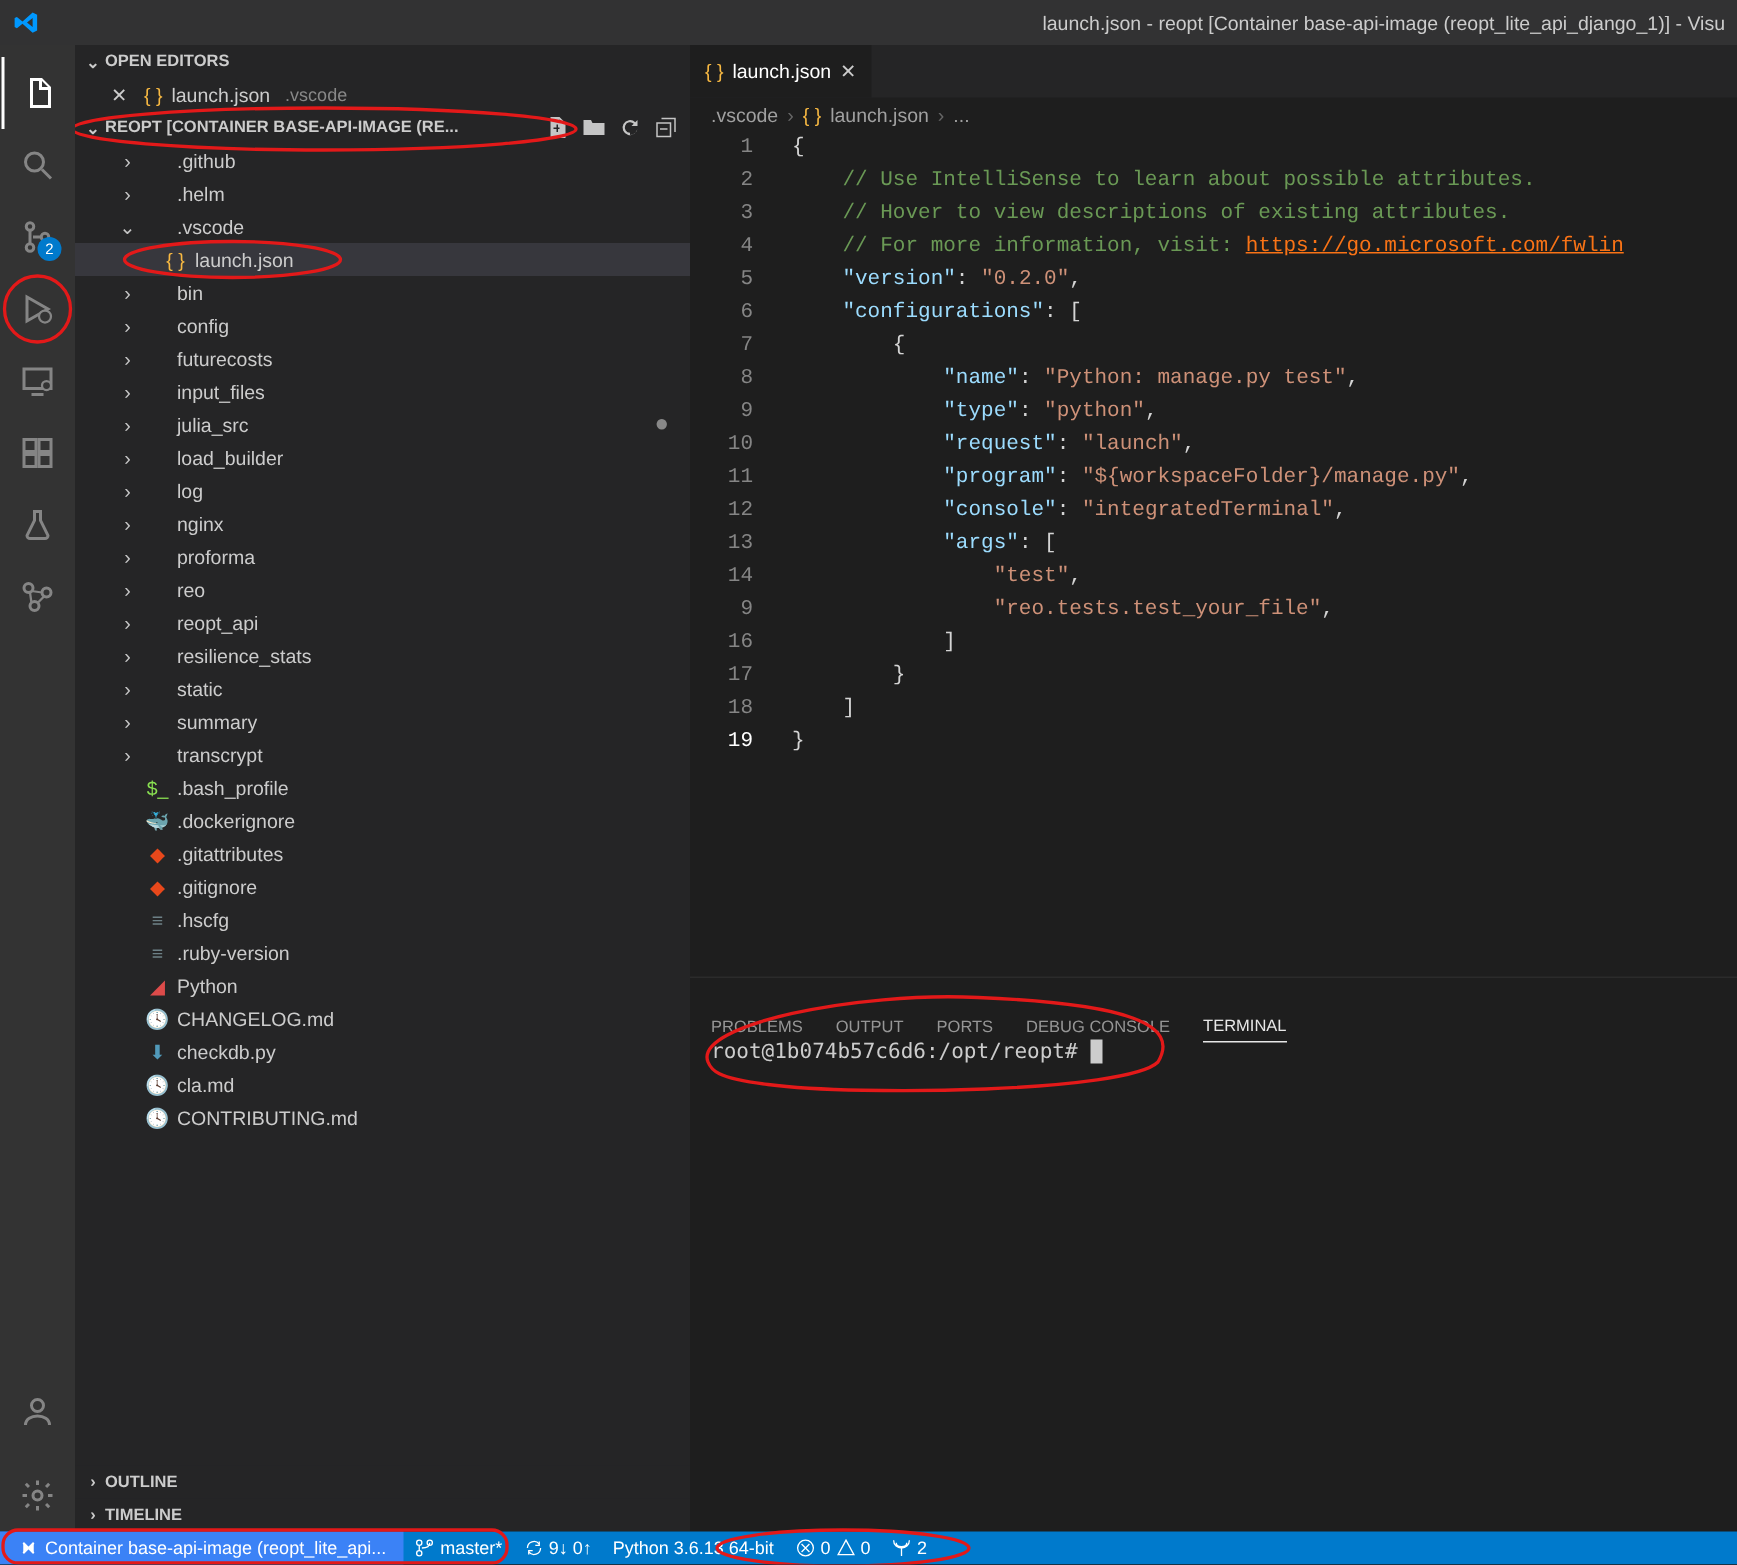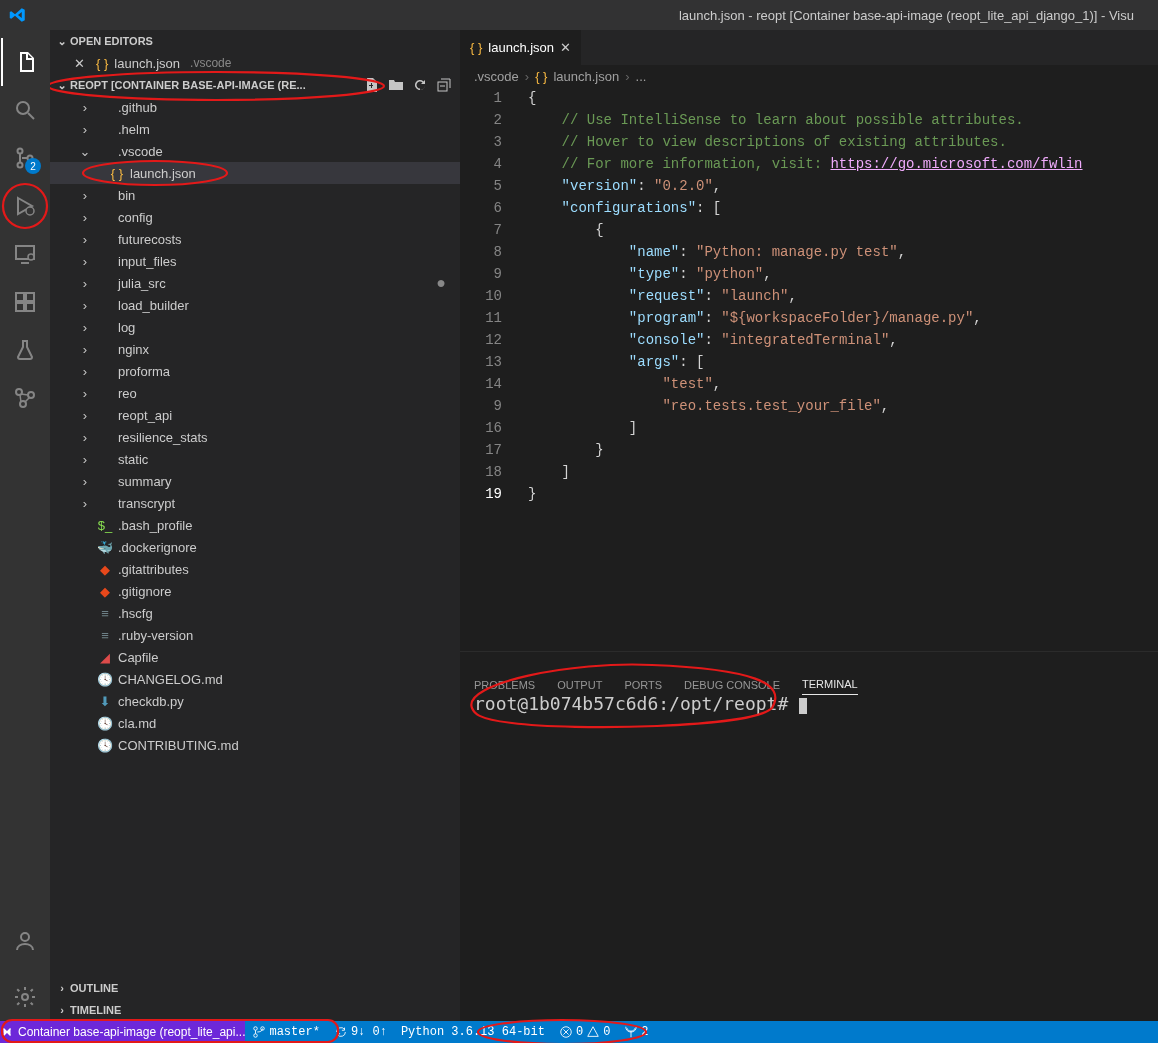--- a/index.html
+++ b/index.html
@@ -34,21 +34,21 @@
       gap: 2px;
     }
     .menu-item {
       padding: 4px 8px;
       color: #cccccc;
       cursor: pointer;
     }
     .title-center {
       flex: 1;
       text-align: right;
-      padding-right: 24px;
+      padding-right: 8px;
       color: #cccccc;
       white-space: nowrap;
       overflow: hidden;
     }
     
     .main {
       flex: 1;
       display: flex;
       overflow: hidden;
     }
@@ -220,21 +220,21 @@
       padding-right: 18px;
       user-select: none;
     }
     .gutter .ln { height: 22px; }
     .gutter .ln.active { color: #ffffff; }
     .code-content { padding-left: 8px; white-space: pre; }
     .tok-punc { color: #d4d4d4; }
     .tok-comment { color: #6a9955; }
     .tok-key { color: #9cdcfe; }
     .tok-str { color: #ce9178; }
-    .tok-link { color: #f0abfc; text-decoration: underline; }
+    .tok-link { color: #f97316; text-decoration: underline; }
     
     .panel {
       height: 370px;
       background: #1e1e1e;
       border-top: 1px solid #2b2b2b;
       display: flex;
       flex-direction: column;
     }
     .panel-tabs {
       height: 33px;
@@ -244,58 +244,57 @@
       padding-left: 14px;
       font-size: 11px;
       color: #969696;
     }
     .panel-tab { cursor: pointer; padding: 4px 0; margin-top: 32px; }
     .panel-tab.active { color: #e7e7e7; border-bottom: 1px solid #e7e7e7; }
     .terminal {
       flex: 1;
       padding: 8px 14px;
       font-family: Consolas, monospace;
-      font-size: 18px;
+      font-size: 14px;
       color: #cccccc;
     }
     .term-cursor {
       display: inline-block;
       width: 8px;
       height: 16px;
       background: #cccccc;
       vertical-align: text-bottom;
     }
     
     .statusbar {
       height: 22px;
       background: #007acc;
       color: #ffffff;
       display: flex;
       align-items: center;
       font-size: 12px;
     }
     .status-remote {
-      background: #6d28d9;
+      background: #3b82f6;
       height: 100%;
       display: flex;
       align-items: center;
-      padding: 0 0;
+      padding: 0 12px;
       gap: 4px;
       max-width: 340px;
       overflow:hidden;
       white-space:nowrap;
     }
     .status-item {
       padding: 0 7px;
       display: flex;
       align-items: center;
       gap: 3px;
       height: 100%;
       cursor: pointer;
-      font-family: Liberation Mono, monospace;
     }
     .status-spacer { flex: 1; }
     svg { display: block; }
     .ellipsis { letter-spacing: 2px; }
     .red-stroke{stroke:#e31919;stroke-width:2.2;fill:none}
   </style>
 </head>
 <body>
 
 <div class="titlebar">
@@ -550,21 +549,21 @@
           <span>.hscfg</span>
         </div>
         <div class="tree-item depth1">
           <span class="chev"></span>
           <span class="icon txt-icon">≡</span>
           <span>.ruby-version</span>
         </div>
         <div class="tree-item depth1">
           <span class="chev"></span>
           <span class="icon ruby-icon">◢</span>
-          <span>Capfile</span>
+          <span>Python</span>
         </div>
         <div class="tree-item depth1">
           <span class="chev"></span>
           <span class="icon md-icon">🕓</span>
           <span>CHANGELOG.md</span>
         </div>
         <div class="tree-item depth1">
           <span class="chev"></span>
           <span class="icon py-icon">⬇</span>
           <span>checkdb.py</span>

